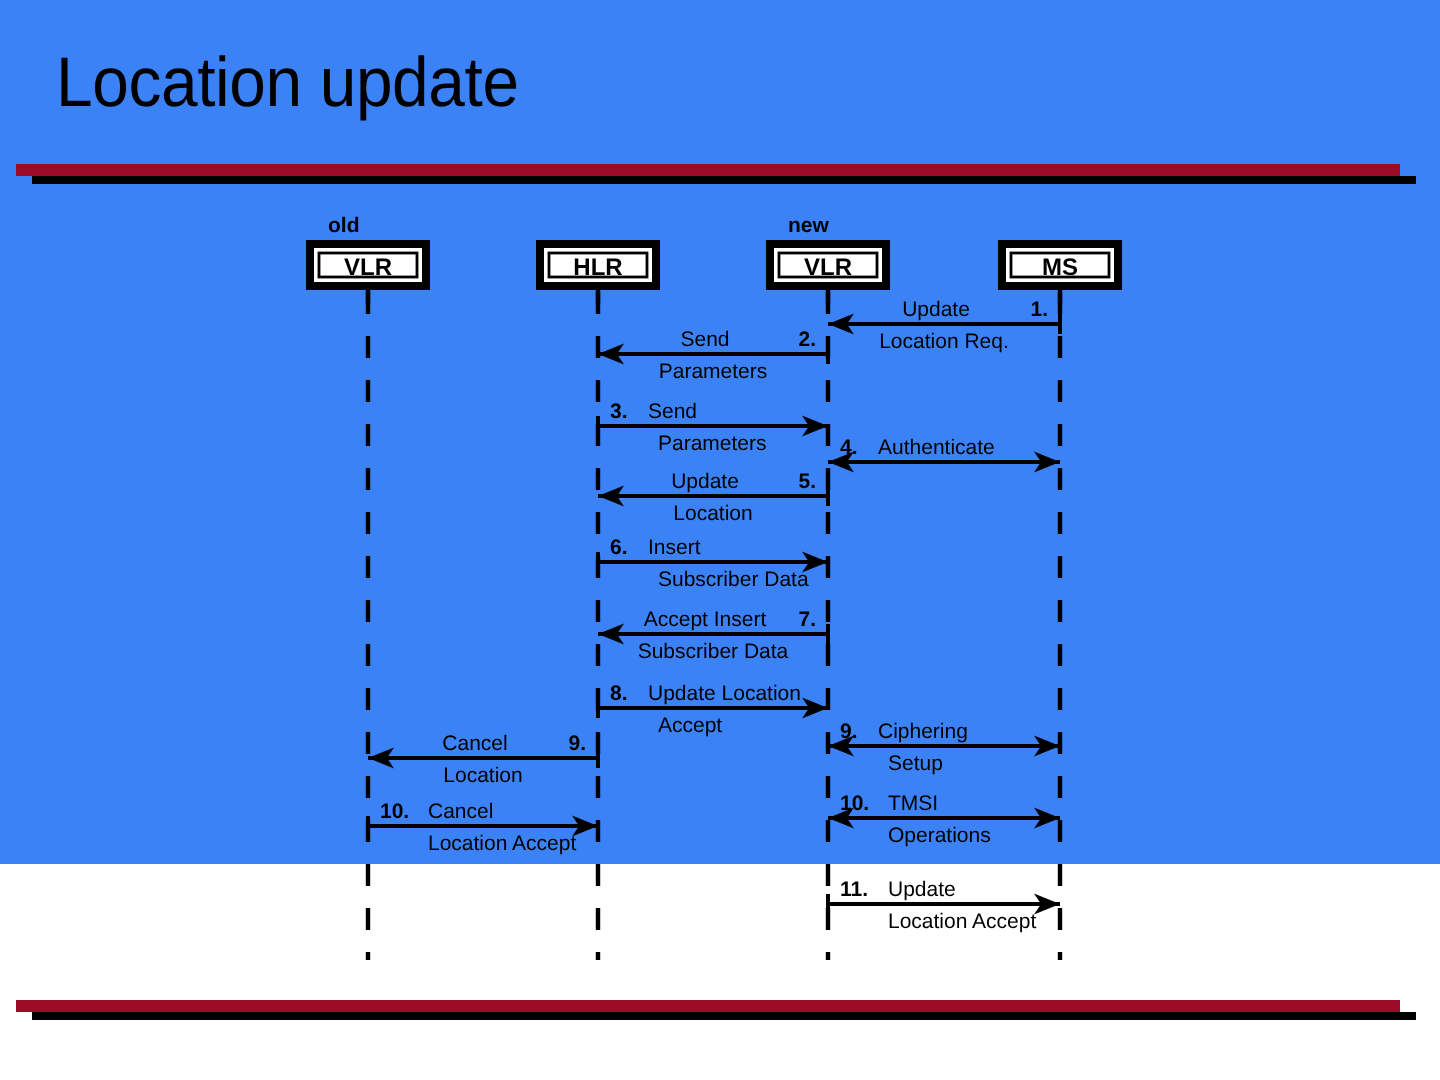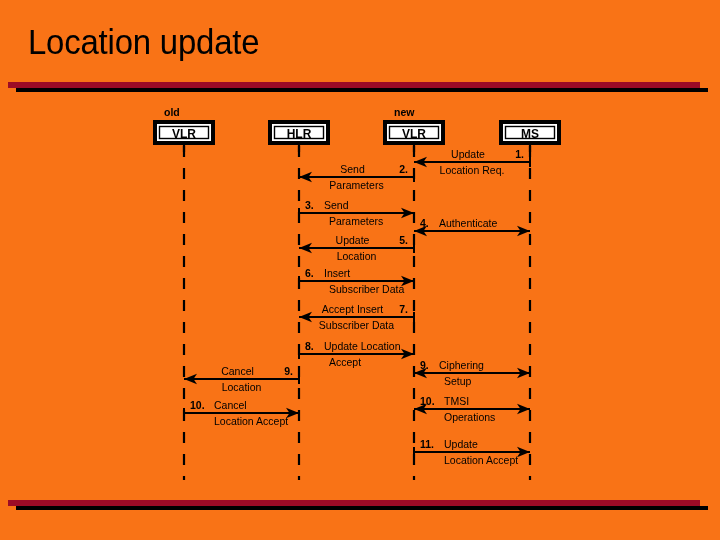--- a/index.html
+++ b/index.html
@@ -3,21 +3,21 @@
 <meta charset="utf-8">
 <style>
   html,body{margin:0;padding:0;}
   body{
     width:720px;height:540px;
     background:#ffffff;
     font-family:"Liberation Sans", sans-serif;
     overflow:hidden;
     position:relative;
   }
-  #slide{position:absolute;left:0;top:0;width:720px;height:540px;background:#f97316;}
+  #slide{position:absolute;left:0;top:0;width:720px;height:432px;background:#3b82f6;}
 
   
   .slide-title{
     position:absolute;
     left:28px; top:22px;
     font-family:"Liberation Sans", sans-serif;
     font-size:35px;
     font-weight:400;
     color:#000000;
     letter-spacing:-0.2px;

